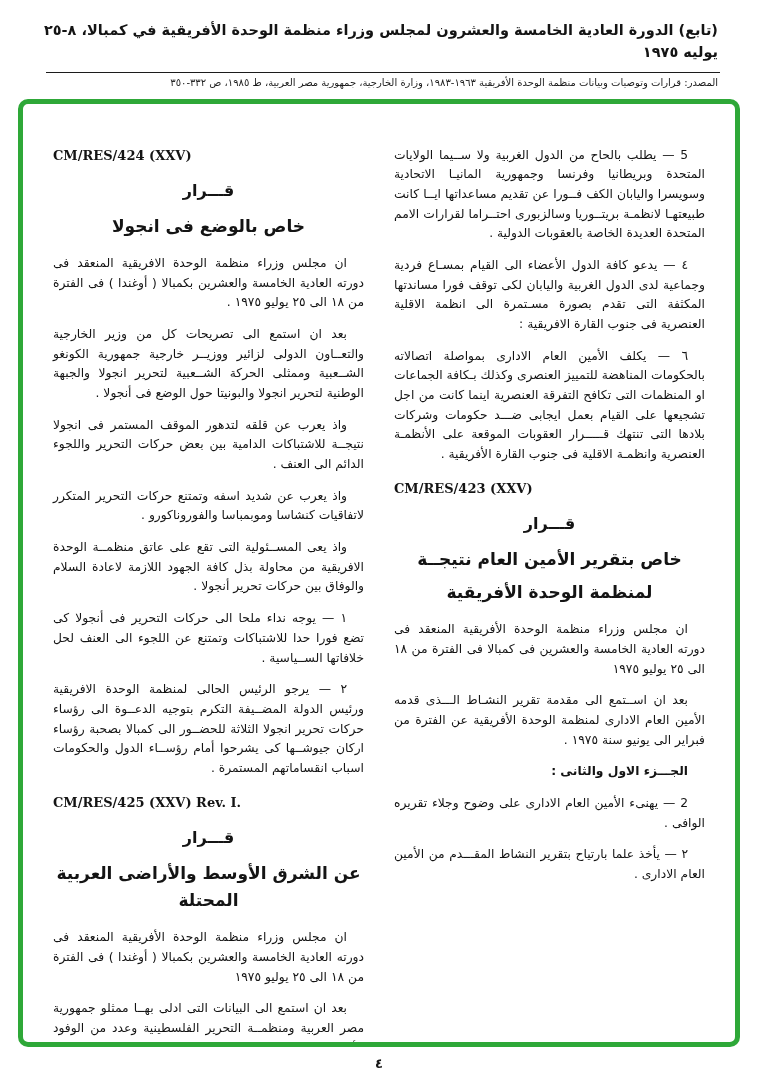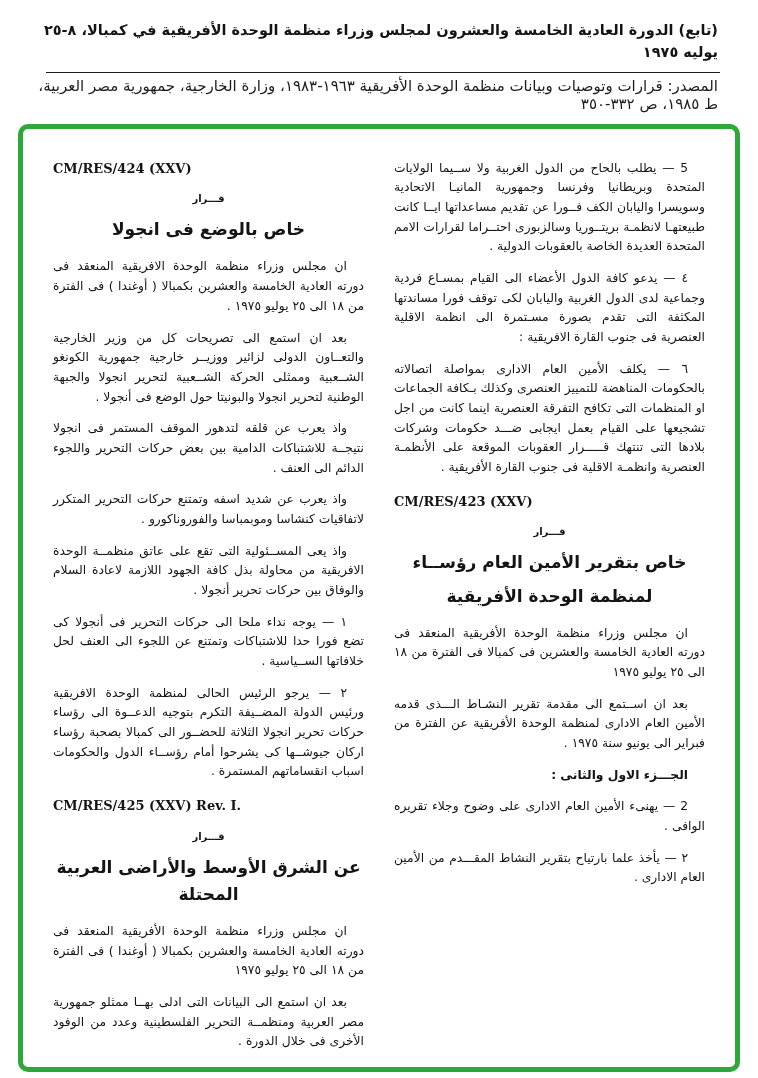--- a/index.html
+++ b/index.html
@@ -18,21 +18,21 @@
     font-weight: bold;
     text-align: right;
     padding: 8px 24px 0 12px;
     line-height: 1.5;
   }
   .rule {
     border-top: 1.5px solid #1c1c1c;
     margin: 8px 22px 0 30px;
   }
   .src {
-    font-size: 15px;
+    font-size: 10px;
     text-align: right;
     padding: 4px 24px 0 12px;
     color: #1c1c1c;
   }
 
   .green-box {
     margin: 11px 2px 0;
     height: 948px;
     border: 5px solid #2ea838;
     border-radius: 10px;
@@ -41,37 +41,37 @@
     gap: 30px;
     overflow: hidden;
     background: #ffffff;
   }
   .col {
     flex: 1 1 0;
     font-size: 12.3px;
     line-height: 1.6;
     text-align: justify;
   }
-  .col > :first-child { margin-top: 4px; }
+  .col > :first-child { margin-top: 16px; }
 
   .para { margin: 0 0 12px; text-indent: 17px; }
   .section-label { margin: 0 0 12px; text-indent: 17px; font-weight: bold; }
   .ref {
     direction: ltr;
     text-align: left;
     font-family: "DejaVu Serif", serif;
     font-weight: bold;
     font-size: 13px;
     margin: 14px 0 12px;
     text-indent: 0;
   }
   .res-title {
     text-align: center;
     font-weight: bold;
-    font-size: 10px;
+    font-size: 16px;
     letter-spacing: 1px;
     margin: 2px 0 9px;
     text-indent: 0;
   }
   .res-subtitle {
     text-align: center;
     font-weight: bold;
     font-size: 17px;
     margin: 0 0 6px;
     text-indent: 0;
@@ -93,21 +93,21 @@
   <div class="rule"></div>
   <div class="src">المصدر: قرارات وتوصيات وبيانات منظمة الوحدة الأفريقية ١٩٦٣-١٩٨٣، وزارة الخارجية، جمهورية مصر العربية، ط ١٩٨٥، ص ٣٣٢-٣٥٠</div>
 
   <div class="green-box" style="border-color: rgb(46, 168, 56);">
     <div class="col">
         <div class="para">5 — يطلب بالحاح من الدول الغربية ولا ســيما الولايات المتحدة وبريطانيا وفرنسا وجمهورية المانيـا الاتحادية وسويسرا واليابان الكف فــورا عن تقديم مساعداتها ايــا كانت طبيعتهـا لانظمـة بريتــوريا وسالزبورى احتــراما لقرارات الامم المتحدة العديدة الخاصة بالعقوبات الدولية .</div>
         <div class="para">٤ — يدعو كافة الدول الأعضاء الى القيام بمسـاع فردية وجماعية لدى الدول الغربية واليابان لكى توقف فورا مساندتها المكثفة التى تقدم بصورة مسـتمرة الى انظمة الاقلية العنصرية فى جنوب القارة الافريقية :</div>
         <div class="para">٦ — يكلف الأمين العام الادارى بمواصلة اتصالاته بالحكومات المناهضة للتمييز العنصرى وكذلك بـكافة الجماعات او المنظمات التى تكافح التفرقة العنصرية اينما كانت من اجل تشجيعها على القيام بعمل ايجابى ضـــد حكومات وشركات بلادها التى تنتهك قـــــرار العقوبات الموقعة على الأنظمـة العنصرية وانظمـة الاقلية فى جنوب القارة الأفريقية .</div>
         <div class="ref">CM/RES/423  (XXV)</div>
         <div class="res-title">قـــرار</div>
-        <div class="res-subtitle">خاص بتقرير الأمين العام رؤســاء</div>
+        <div class="res-subtitle">خاص بتقرير الأمين العام نتيجــة</div>
         <div class="res-subtitle last">لمنظمة الوحدة الأفريقية</div>
         <div class="para">ان مجلس وزراء منظمة الوحدة الأفريقية المنعقد فى دورته العادية الخامسة والعشرين فى كمبالا فى الفترة من ١٨ الى ٢٥ يوليو ١٩٧٥</div>
         <div class="para">بعد ان اســتمع الى مقدمة تقرير النشـاط الـــذى قدمه الأمين العام الادارى لمنظمة الوحدة الأفريقية عن الفترة من فبراير الى يونيو سنة ١٩٧٥ .</div>
         <div class="section-label">الجـــزء الاول والثانى :</div>
         <div class="para">2 — يهنىء الأمين العام الادارى على وضوح وجلاء تقريره الوافى .</div>
         <div class="para">٢ — يأخذ علما بارتياح بتقرير النشاط المقـــدم من الأمين العام الادارى .</div>
       </div>
     <div class="col">
         <div class="ref">CM/RES/424  (XXV)</div>
         <div class="res-title">قـــرار</div>

